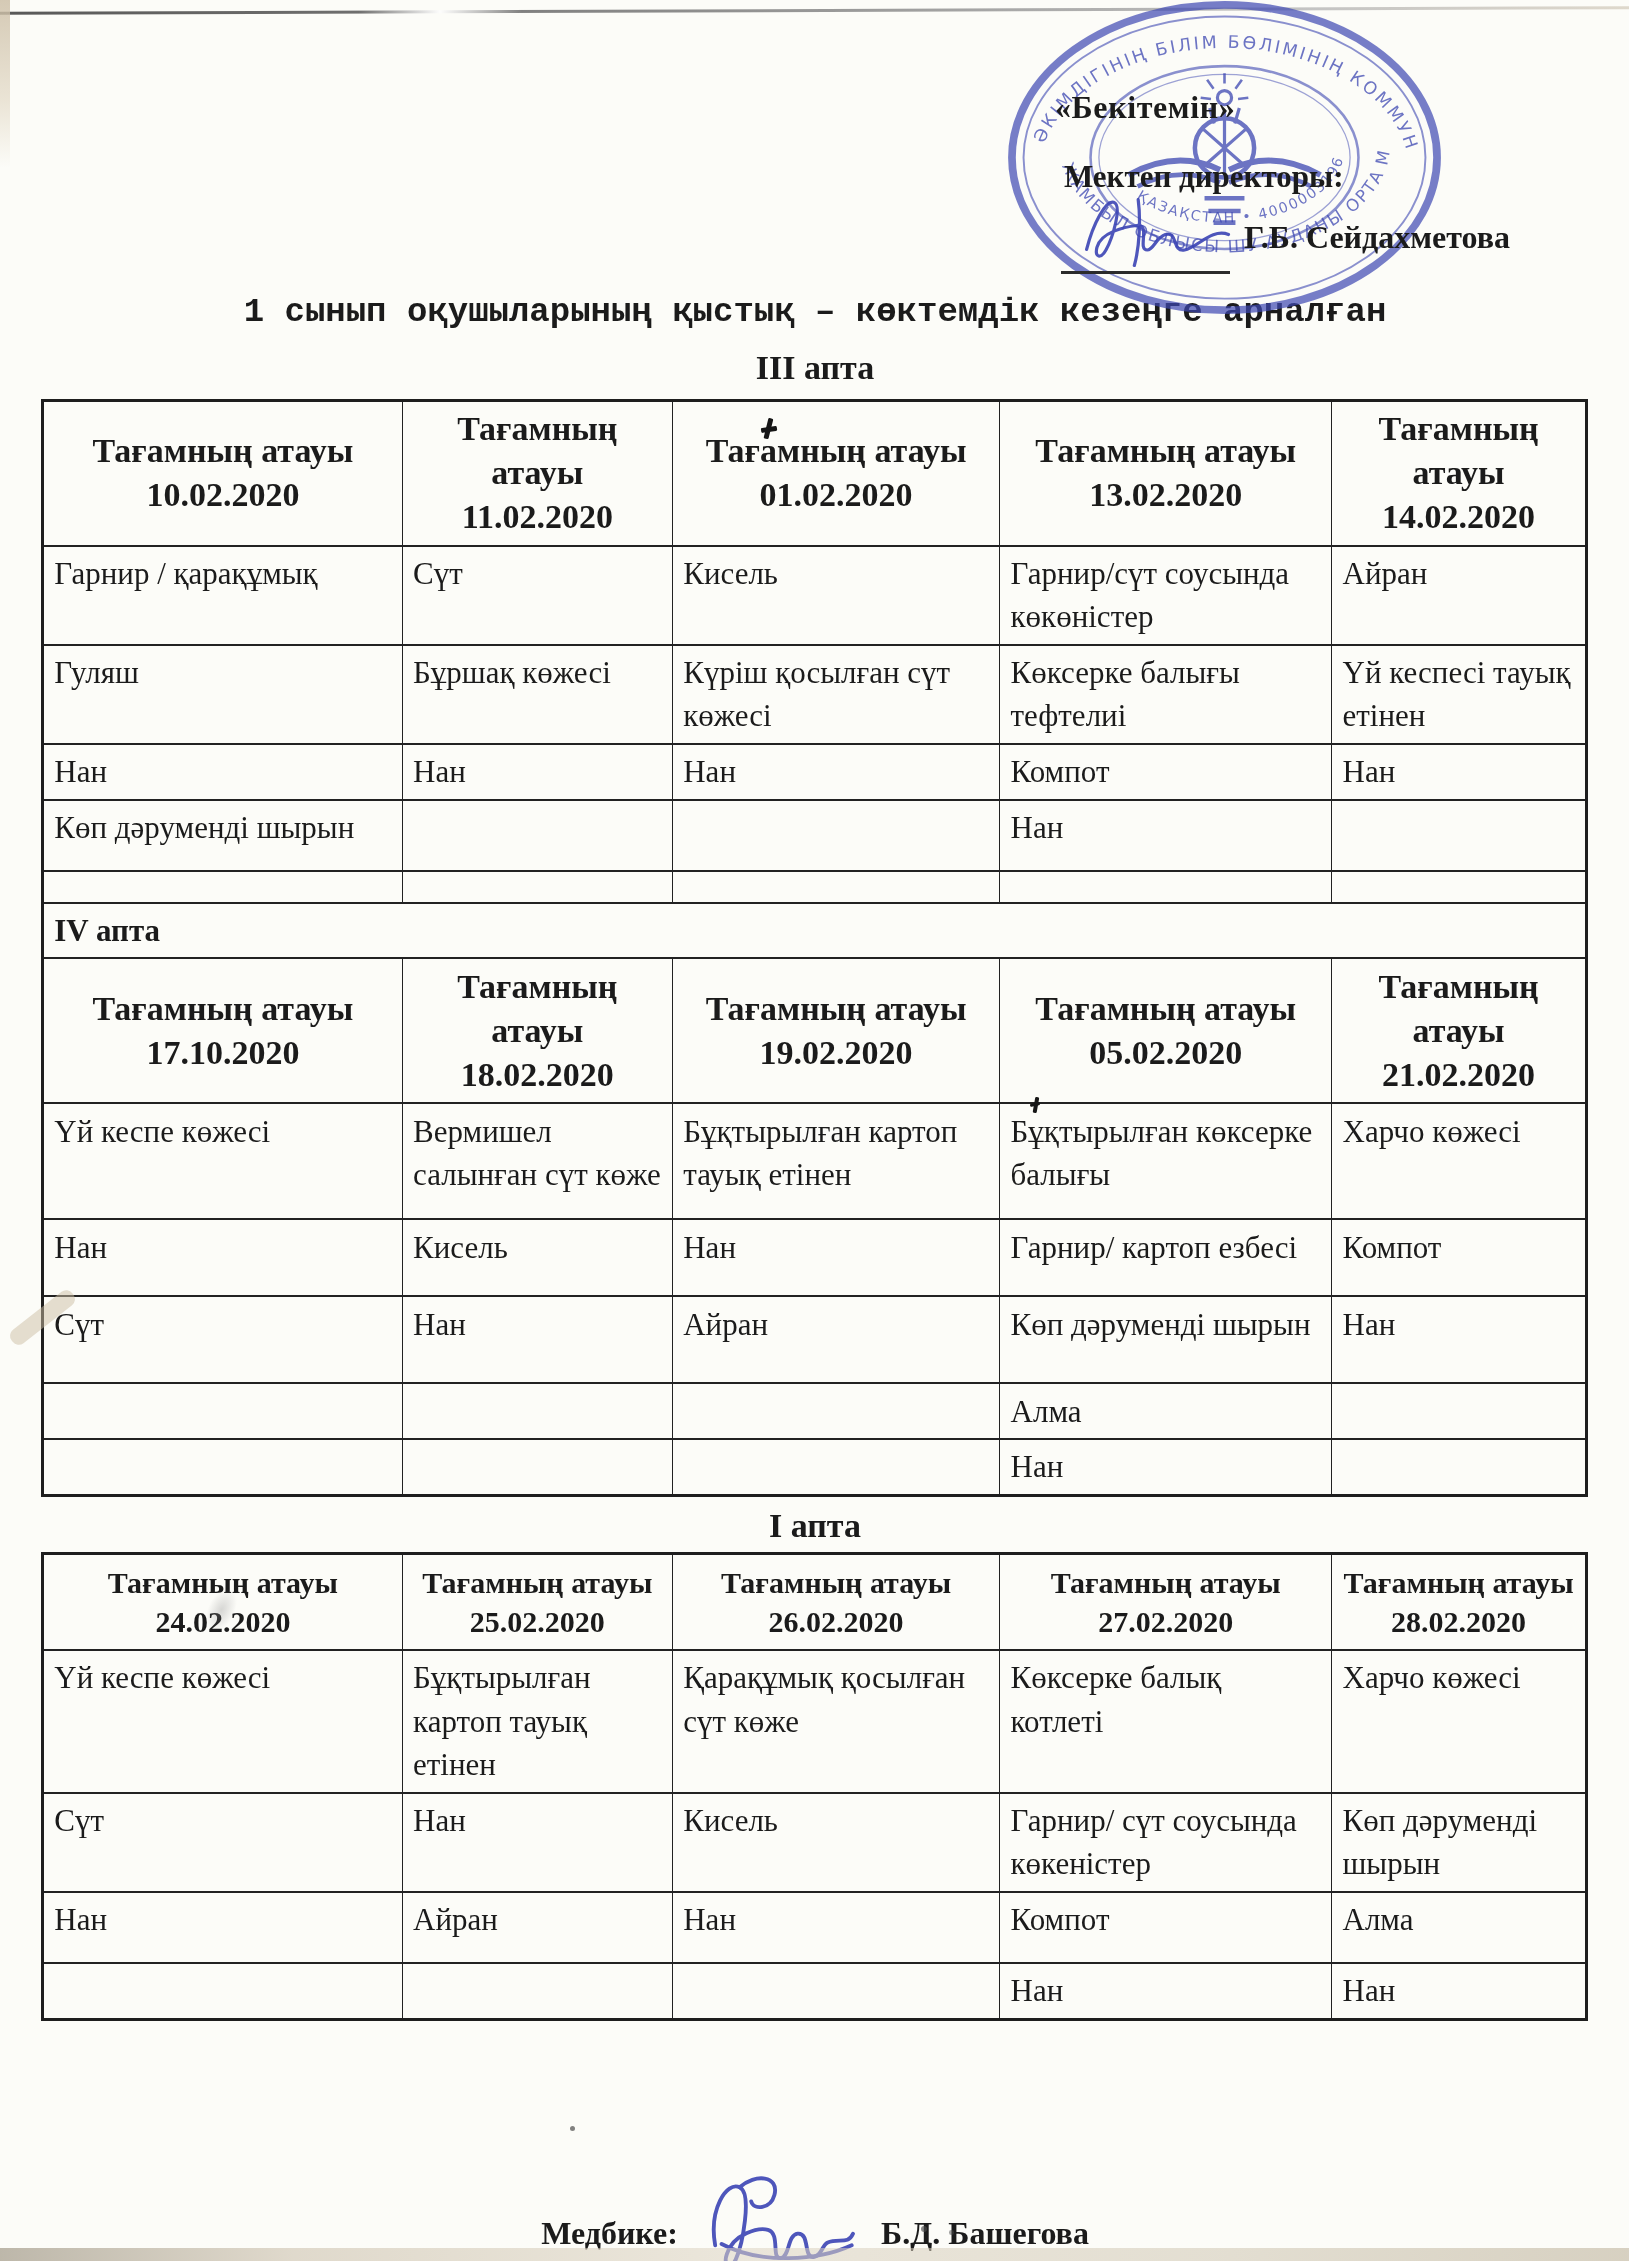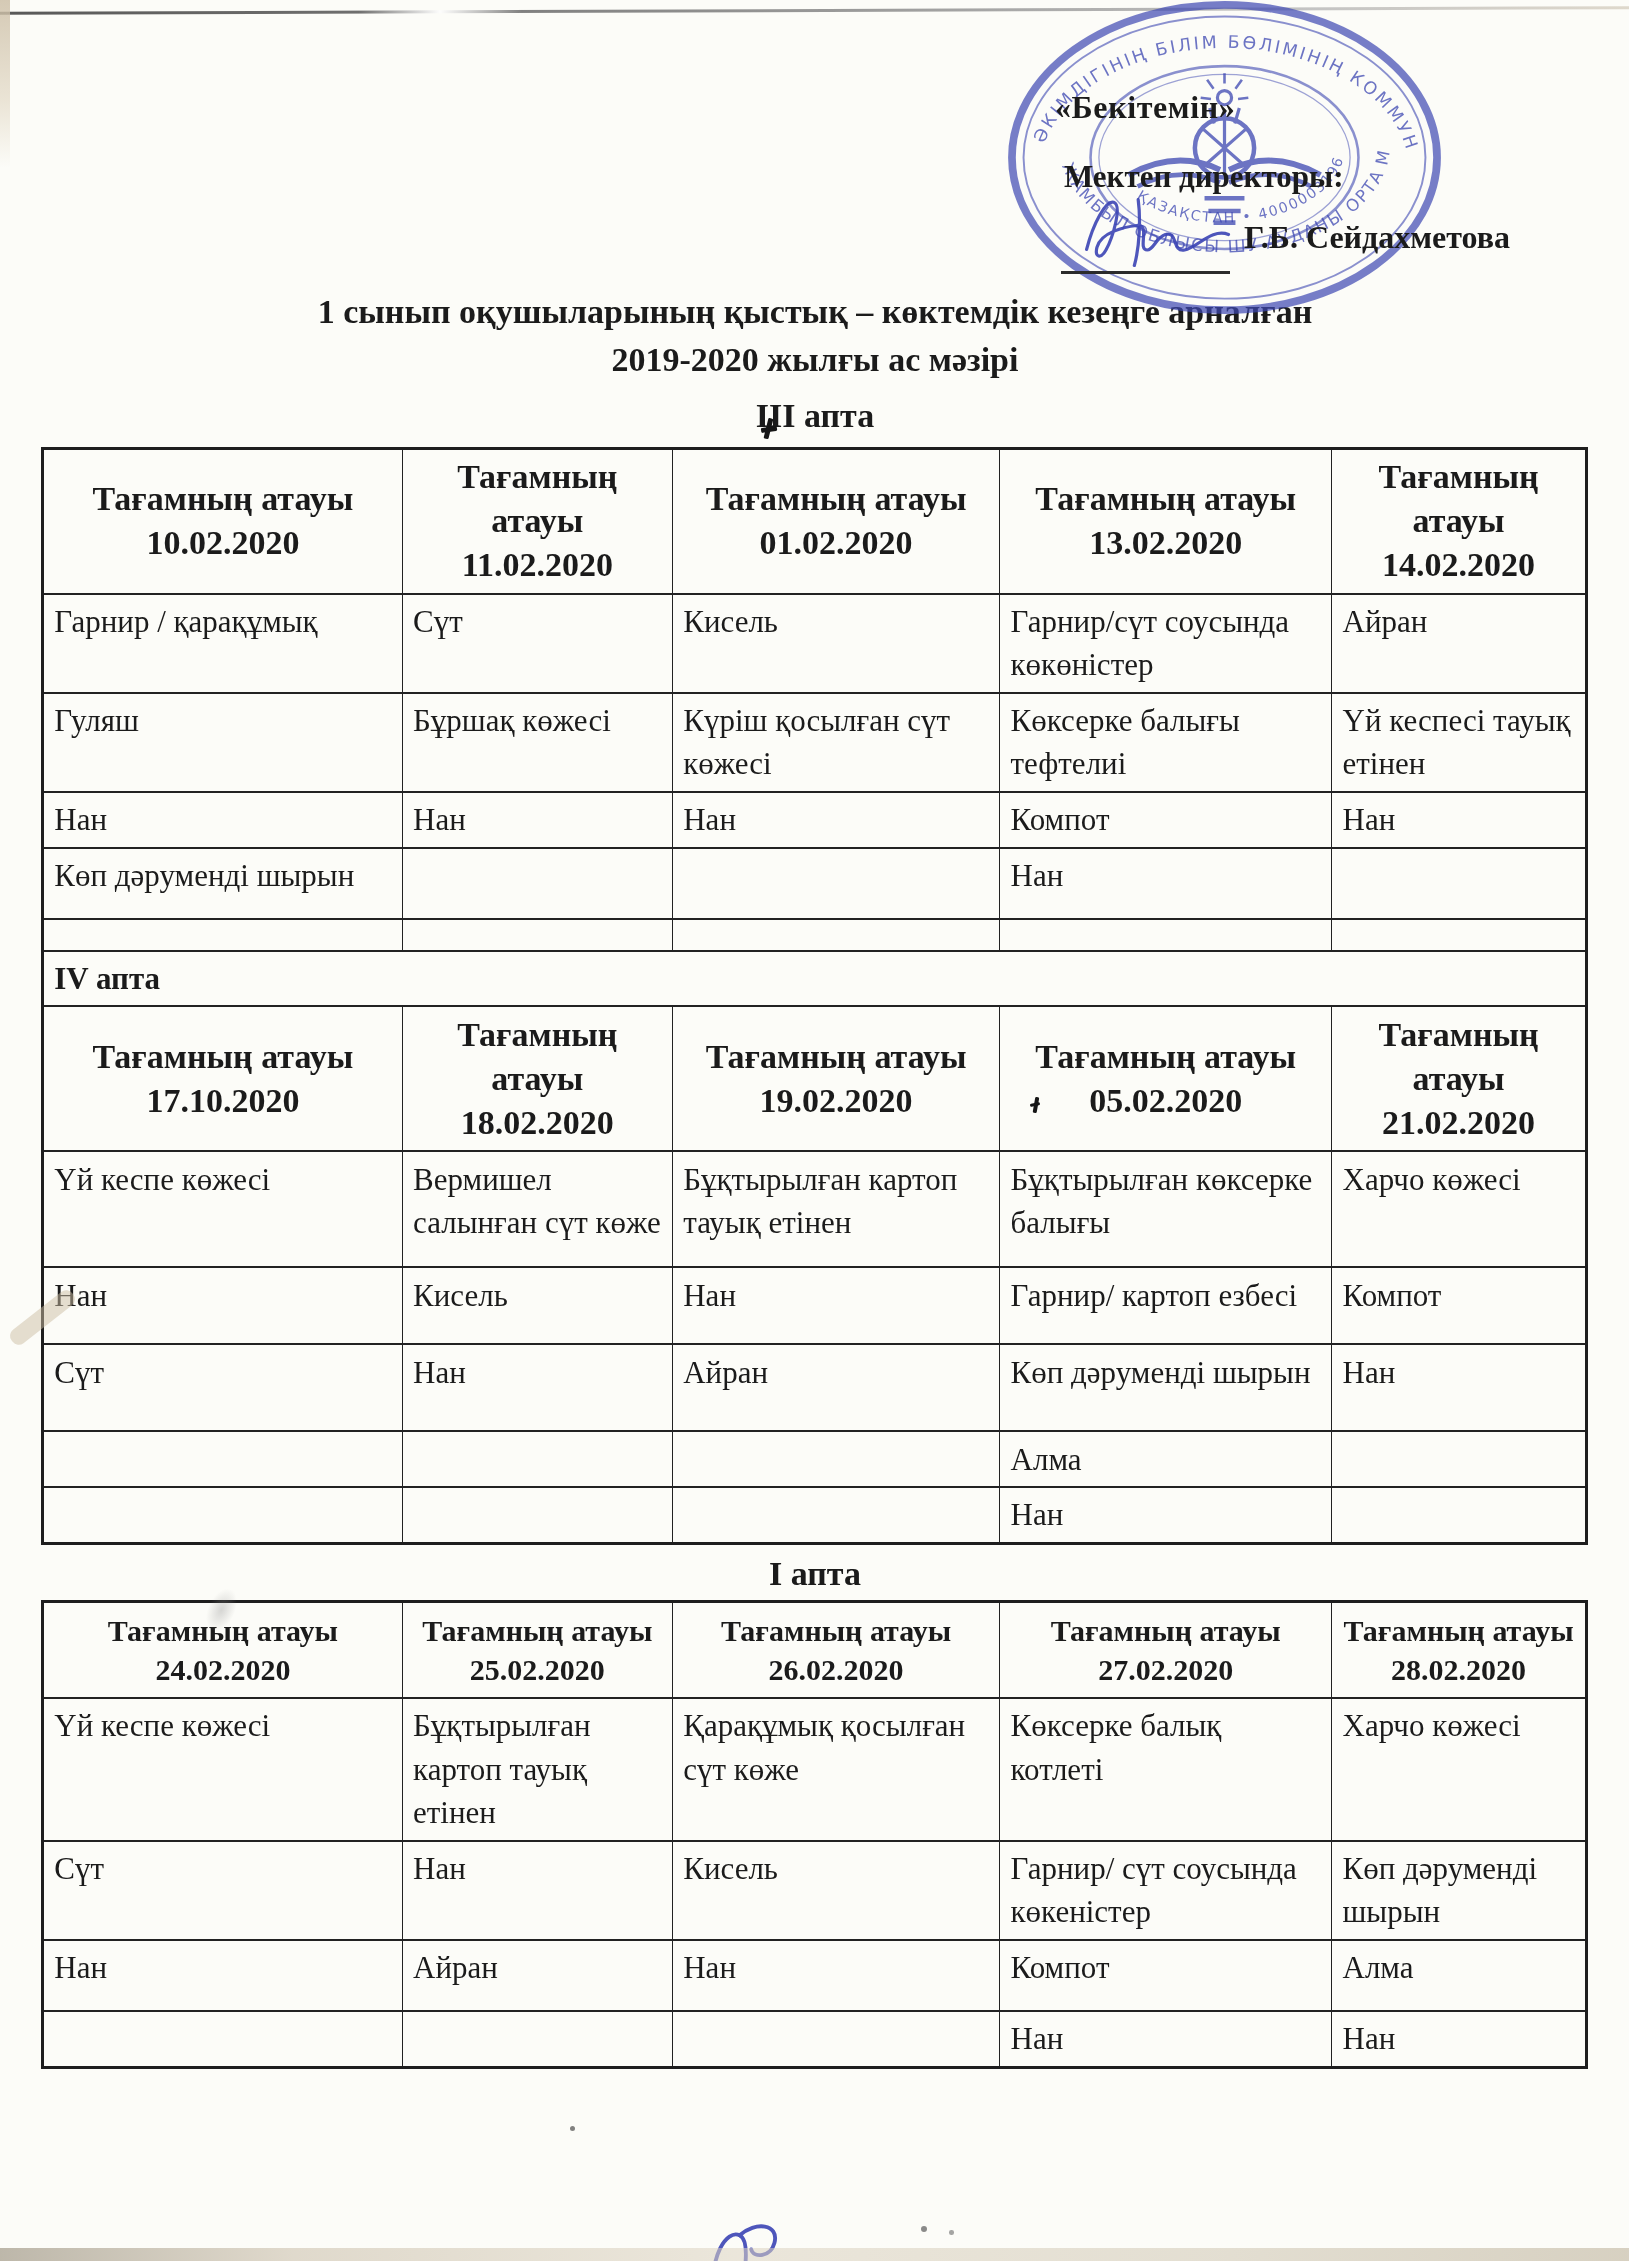--- a/index.html
+++ b/index.html
@@ -36,21 +36,21 @@
   
   .stamp{position:absolute;left:1001px;top:1.3px;width:447px;height:317px;}
   .approval-quote{position:absolute;left:1055px;top:89px;font-size:32px;font-weight:600;letter-spacing:0.6px;text-align:center;}
   .approval-role{position:absolute;left:1064px;top:159px;font-size:31px;font-weight:600;}
   .approval-name{position:absolute;left:1244px;top:219px;font-size:32px;font-weight:600;}
   .sig-director{position:absolute;left:1075px;top:188px;width:158px;height:84px;}
   .sig-underline{position:absolute;left:1061px;top:271px;width:169px;height:2.6px;background:#2b2b2b;}
 
   
   .titles{padding-top:291px;text-align:center;line-height:1.26;}
-  .title-l1,.title-l2{font-size:34px;font-weight:700;}
+  .title-l1,.title-l2{font-size:34px;font-weight:700;font-family:Liberation Mono, monospace;}
   .title-l2{margin-top:5.2px;}
   .week-label{font-size:34px;font-weight:700;text-align:center;}
   .week-label.w3{margin-top:13px;}
   .week-label.w1{margin:10.3px 0 6.4px 0;}
 
   
   .menu-table{border-collapse:collapse;table-layout:fixed;width:1547px;margin-left:41px;border:3.2px solid #1e1e1e;}
   .menu-table.tableA{margin-top:9px;}
   .menu-table td,.menu-table th{
     border:1.9px solid #222;border-top-width:2.6px;border-bottom-width:2.6px;
@@ -134,21 +134,20 @@
     <g fill="none" stroke="#3c45b5" stroke-width="5" stroke-linecap="round" opacity=".9">
       <path d="M18,95 C28,55 48,18 60,22 C74,27 58,78 48,96 C40,110 30,108 34,92 C40,68 78,60 96,58 C118,56 96,96 112,96 C122,96 126,76 140,72 C160,66 150,100 170,96 C190,92 212,62 238,72"></path>
       <path d="M98,18 C102,48 100,92 92,120"></path>
     </g>
   </svg>
   <div class="sig-underline"></div>
   <div class="approval-name">Г.Б. Сейдахметова</div>
 
   <div class="titles">
     <div class="title-l1">1 сынып оқушыларының  қыстық – көктемдік кезеңге арналған</div>
-    <div class="title-l2">2019-2020  жылғы ас мәзірі</div>
     <div class="week-label w3">III апта</div>
   </div>
 
   <table class="menu-table tableA">
     <colgroup>
       <col style="width:23.3%">
         <col style="width:17.5%">
         <col style="width:21.2%">
         <col style="width:21.5%">
         <col style="width:16.5%">

